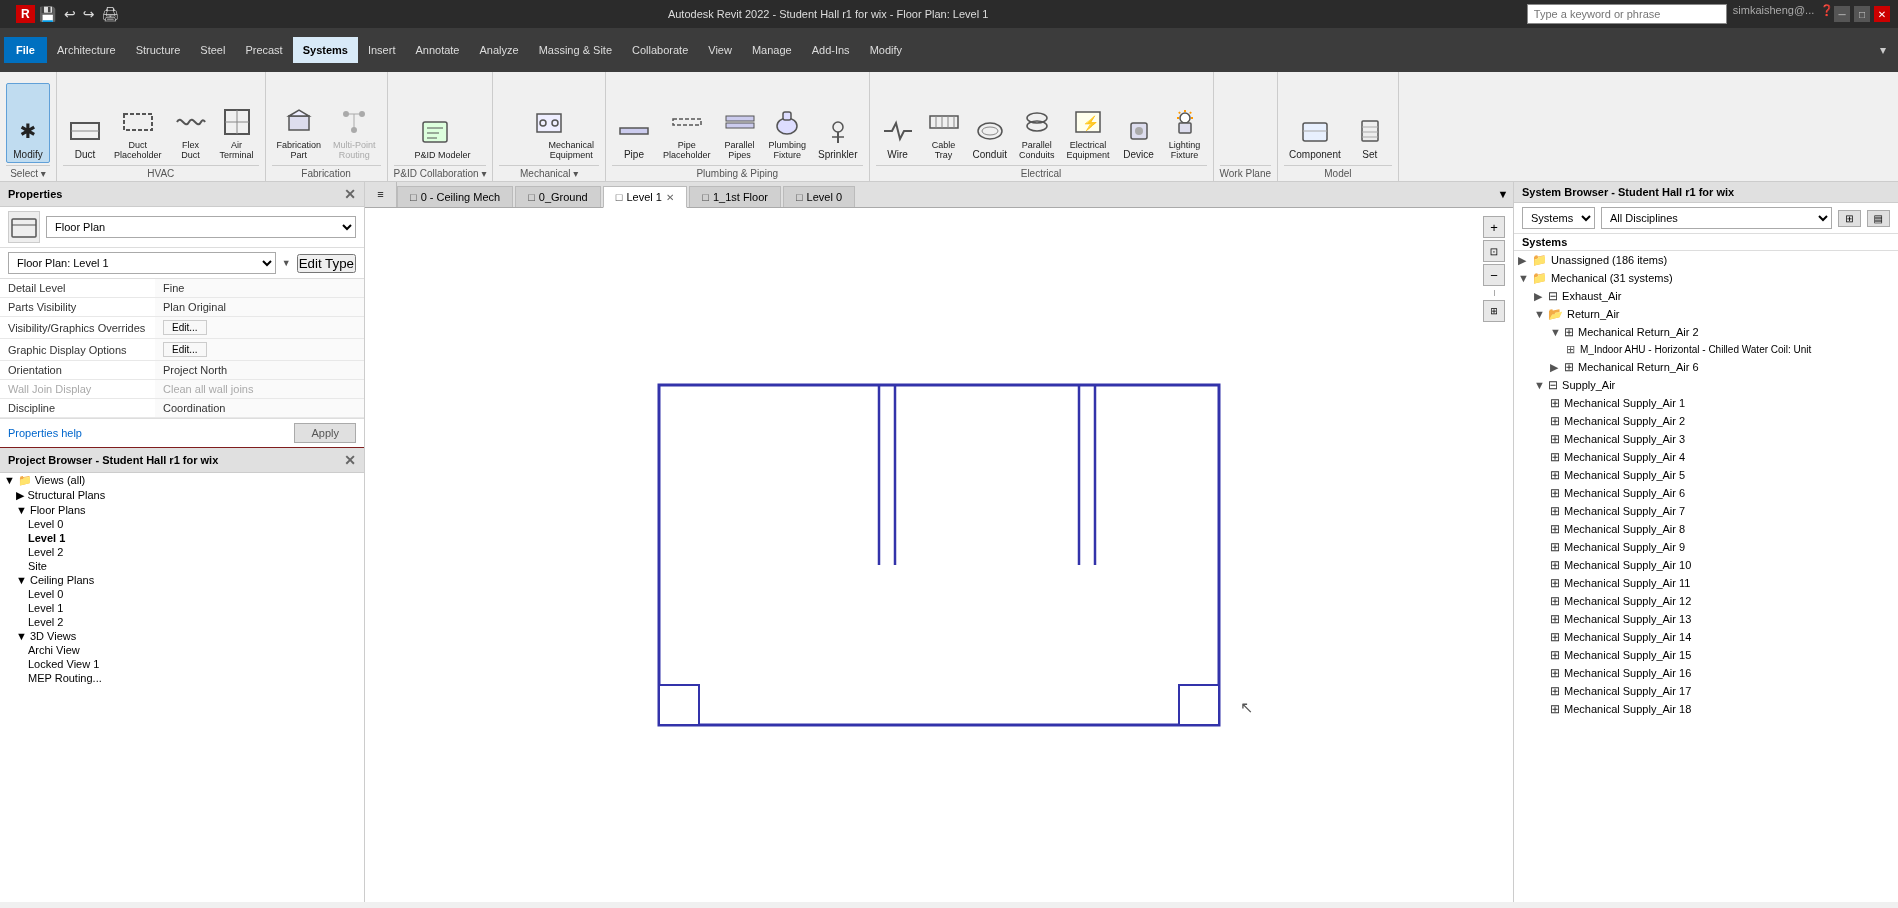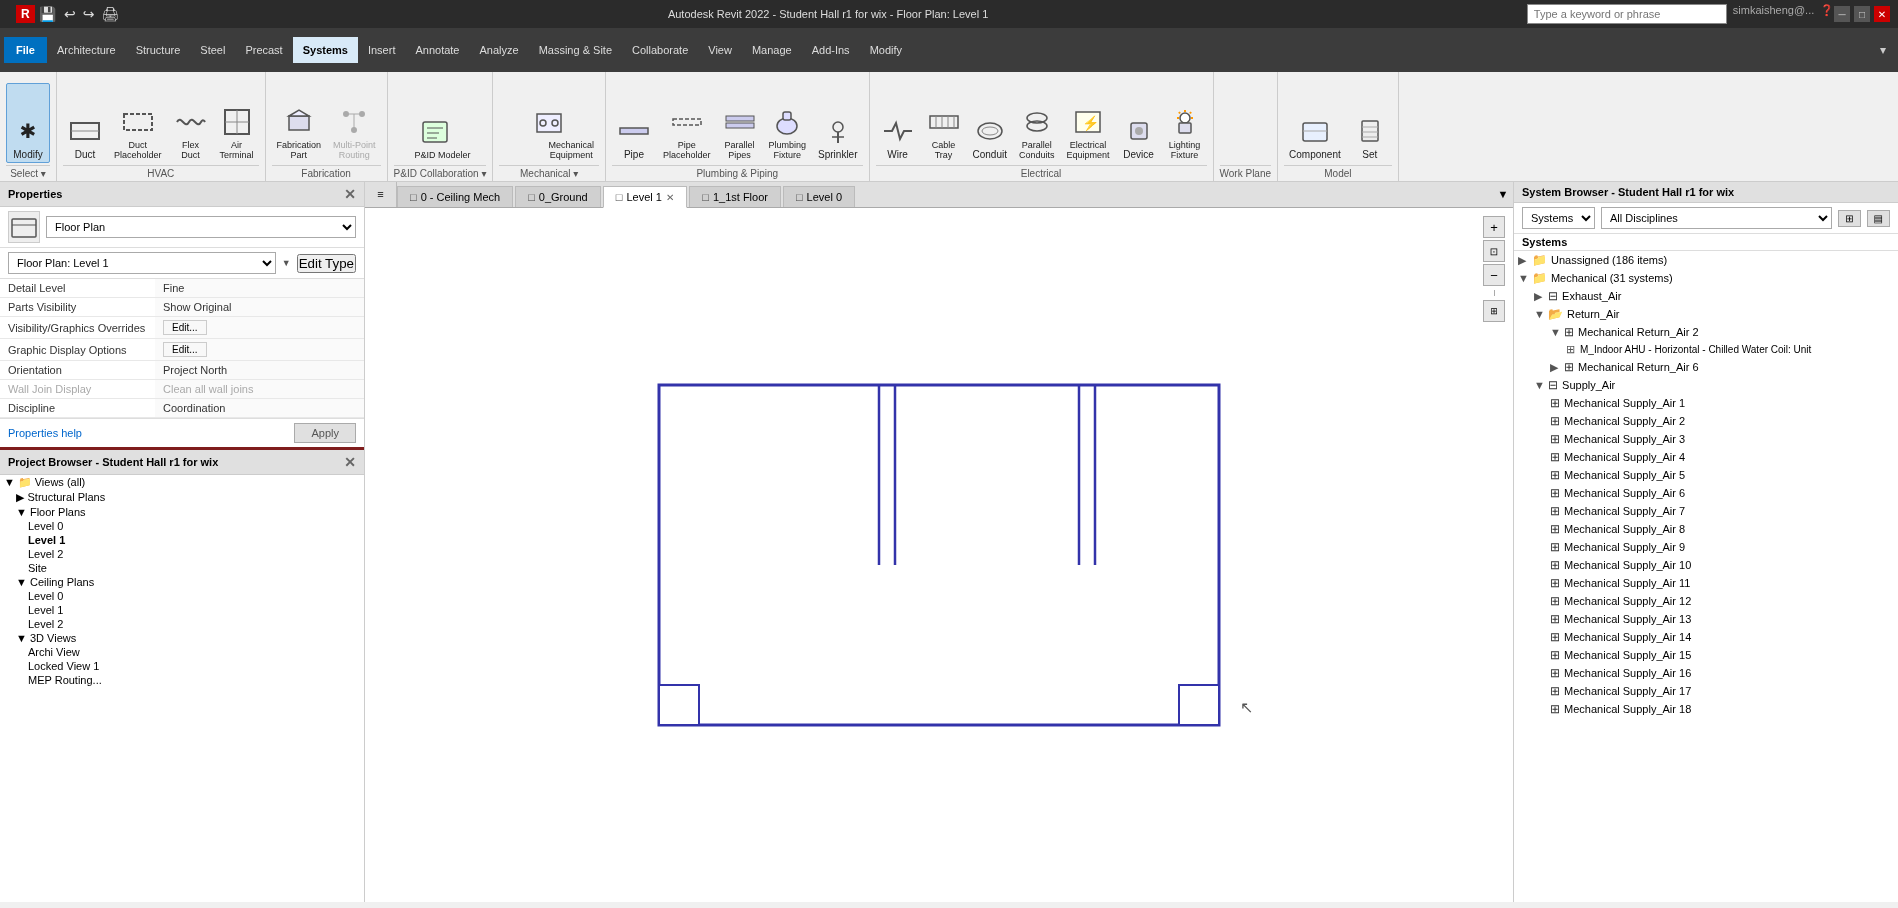--- a/index.html
+++ b/index.html
@@ -141,21 +141,21 @@
       background: #f5f5f5;
       border-right: 1px solid #ccc;
       display: flex;
       flex-direction: column;
       overflow: hidden;
     }
 
     
     #properties-panel {
       background: #fff;
-      border-bottom: 3px solid #7f1d1d;
+      border-bottom: 1px solid #7f1d1d;
     }
     .panel-header {
       background: #e0e0e0;
       padding: 4px 8px;
       font-weight: bold;
       font-size: 11px;
       display: flex;
       align-items: center;
       justify-content: space-between;
       border-bottom: 1px solid #ccc;
@@ -711,21 +711,21 @@
 
       <div style="overflow-y:auto;max-height:220px;">
         <table class="prop-table">
           <tbody>
             <tr>
               <td>Detail Level</td>
               <td>Fine</td>
             </tr>
             <tr>
               <td>Parts Visibility</td>
-              <td>Show Original</td>
+              <td>Plan Original</td>
             </tr>
             <tr>
               <td>Visibility/Graphics Overrides</td>
               <td><button class="edit-btn">Edit...</button></td>
             </tr>
             <tr>
               <td>Graphic Display Options</td>
               <td><button class="edit-btn">Edit...</button></td>
             </tr>
             <tr>

